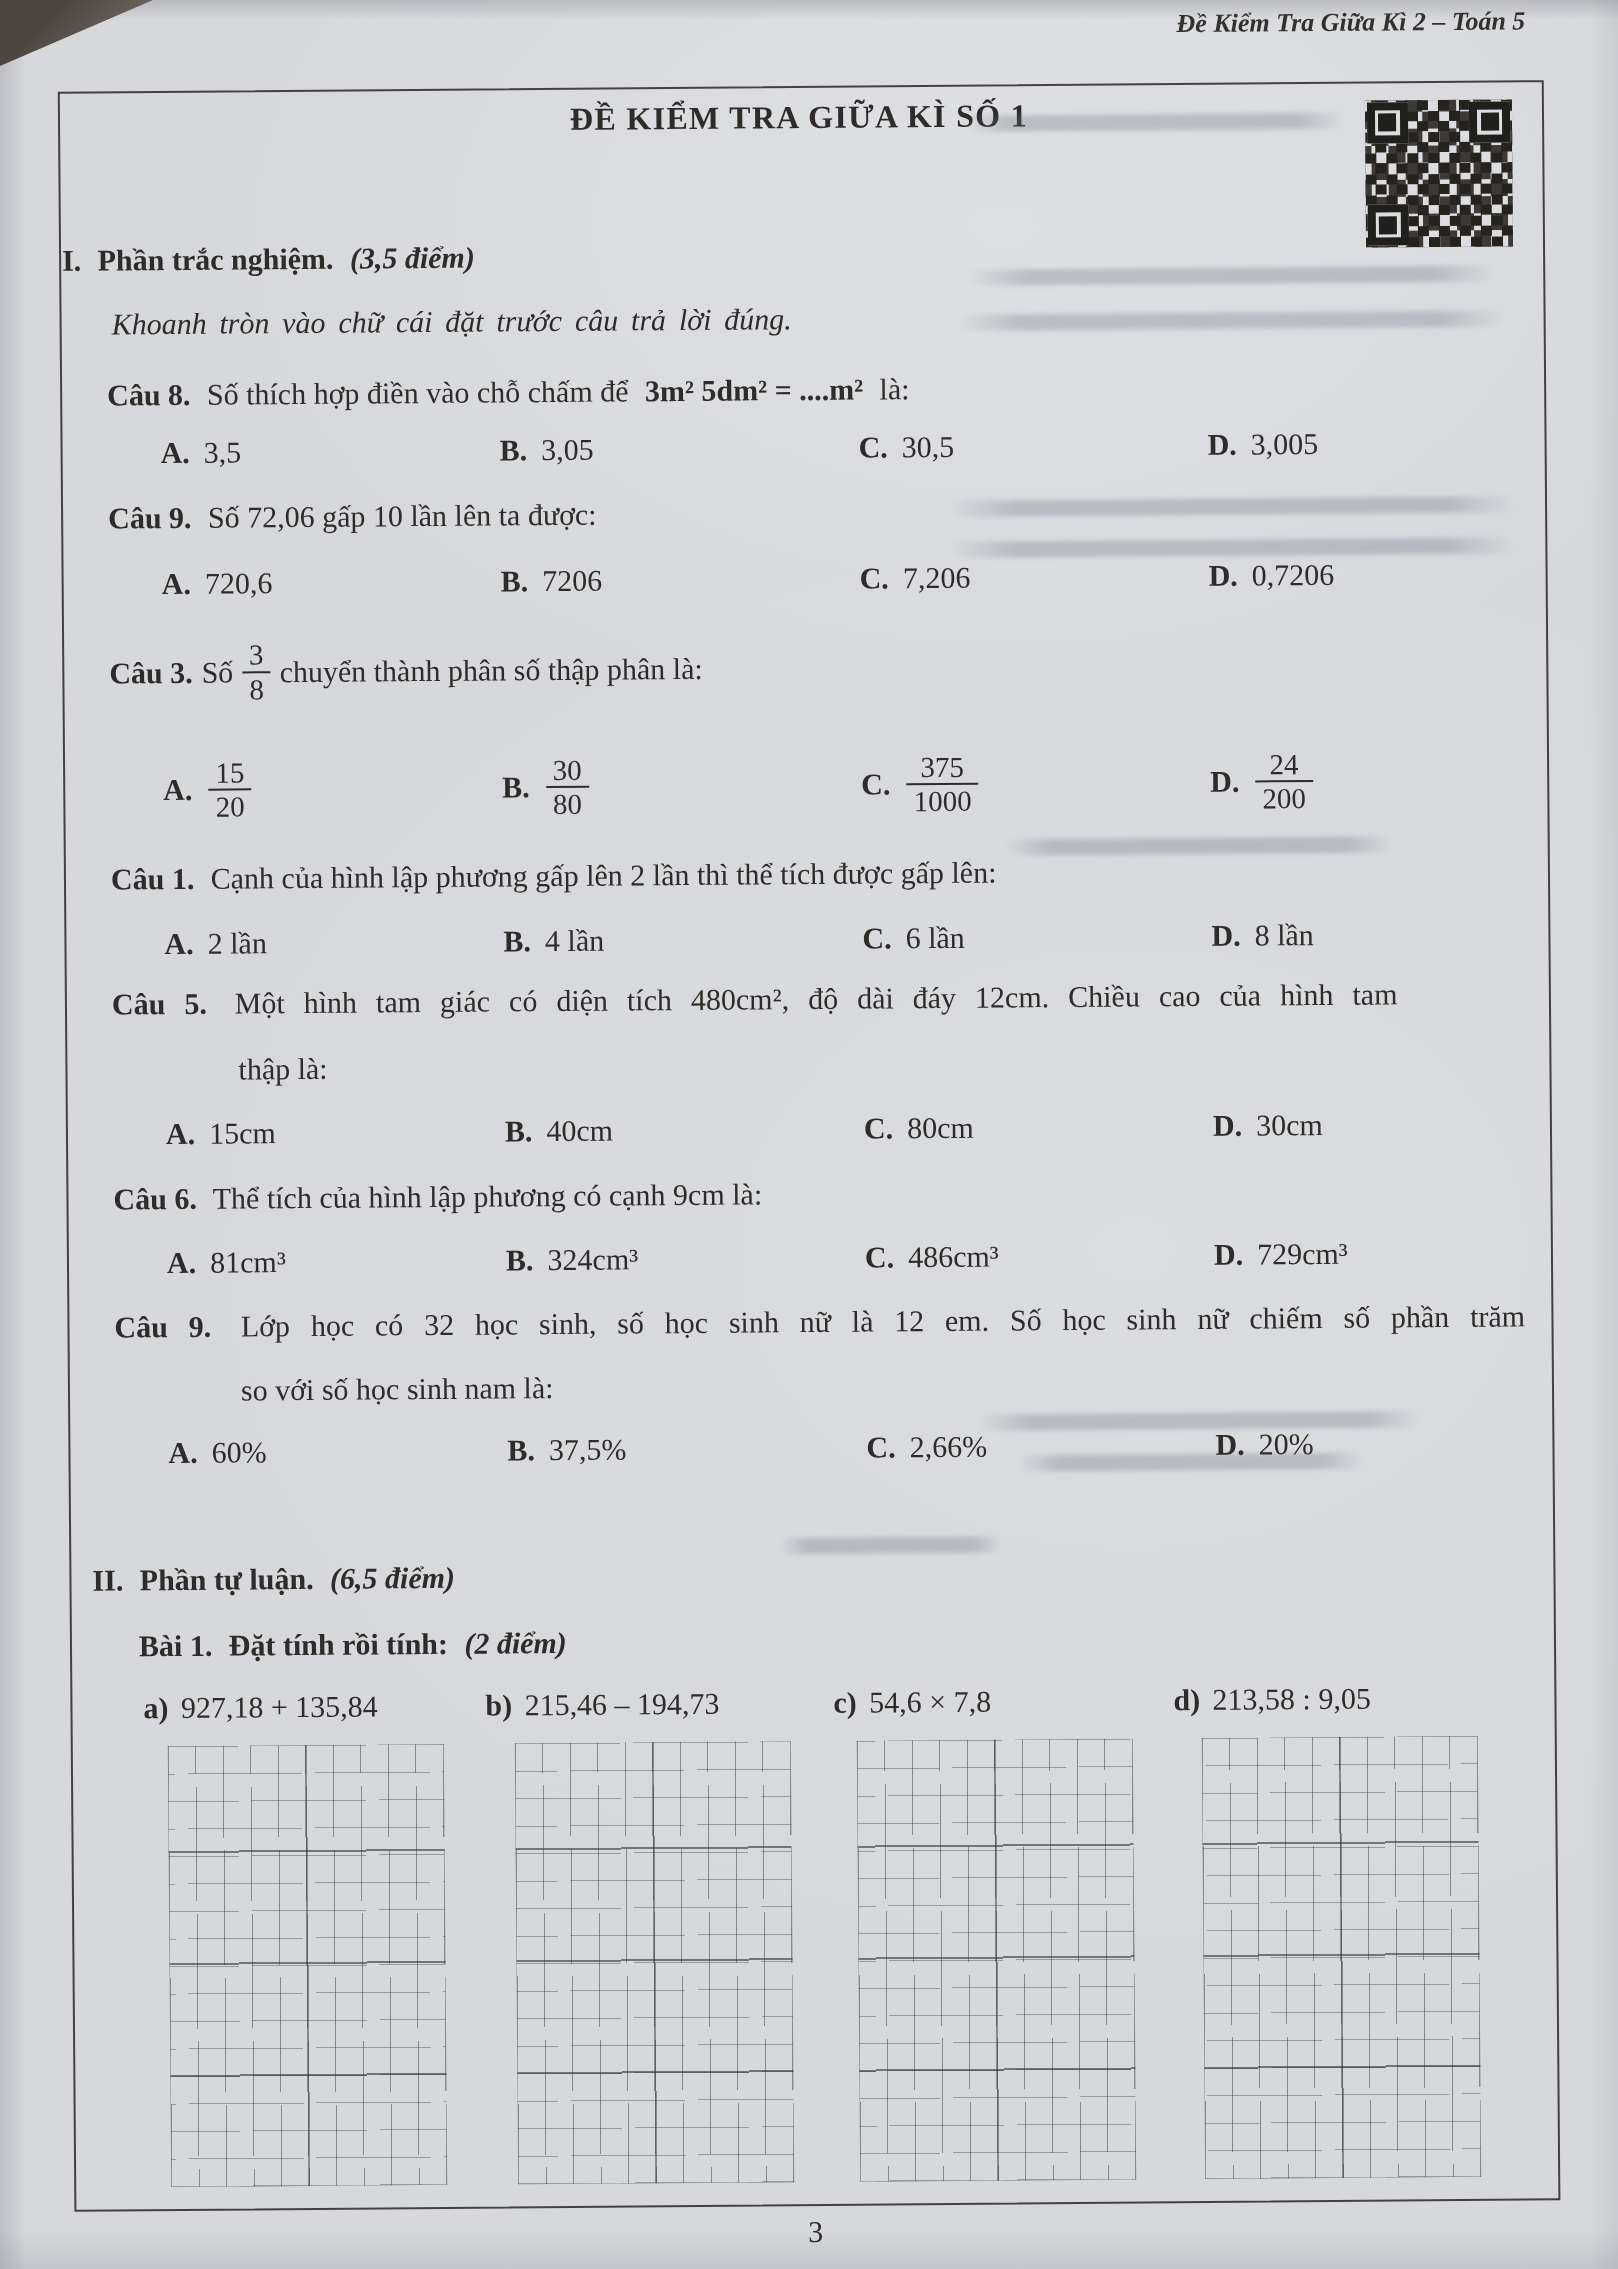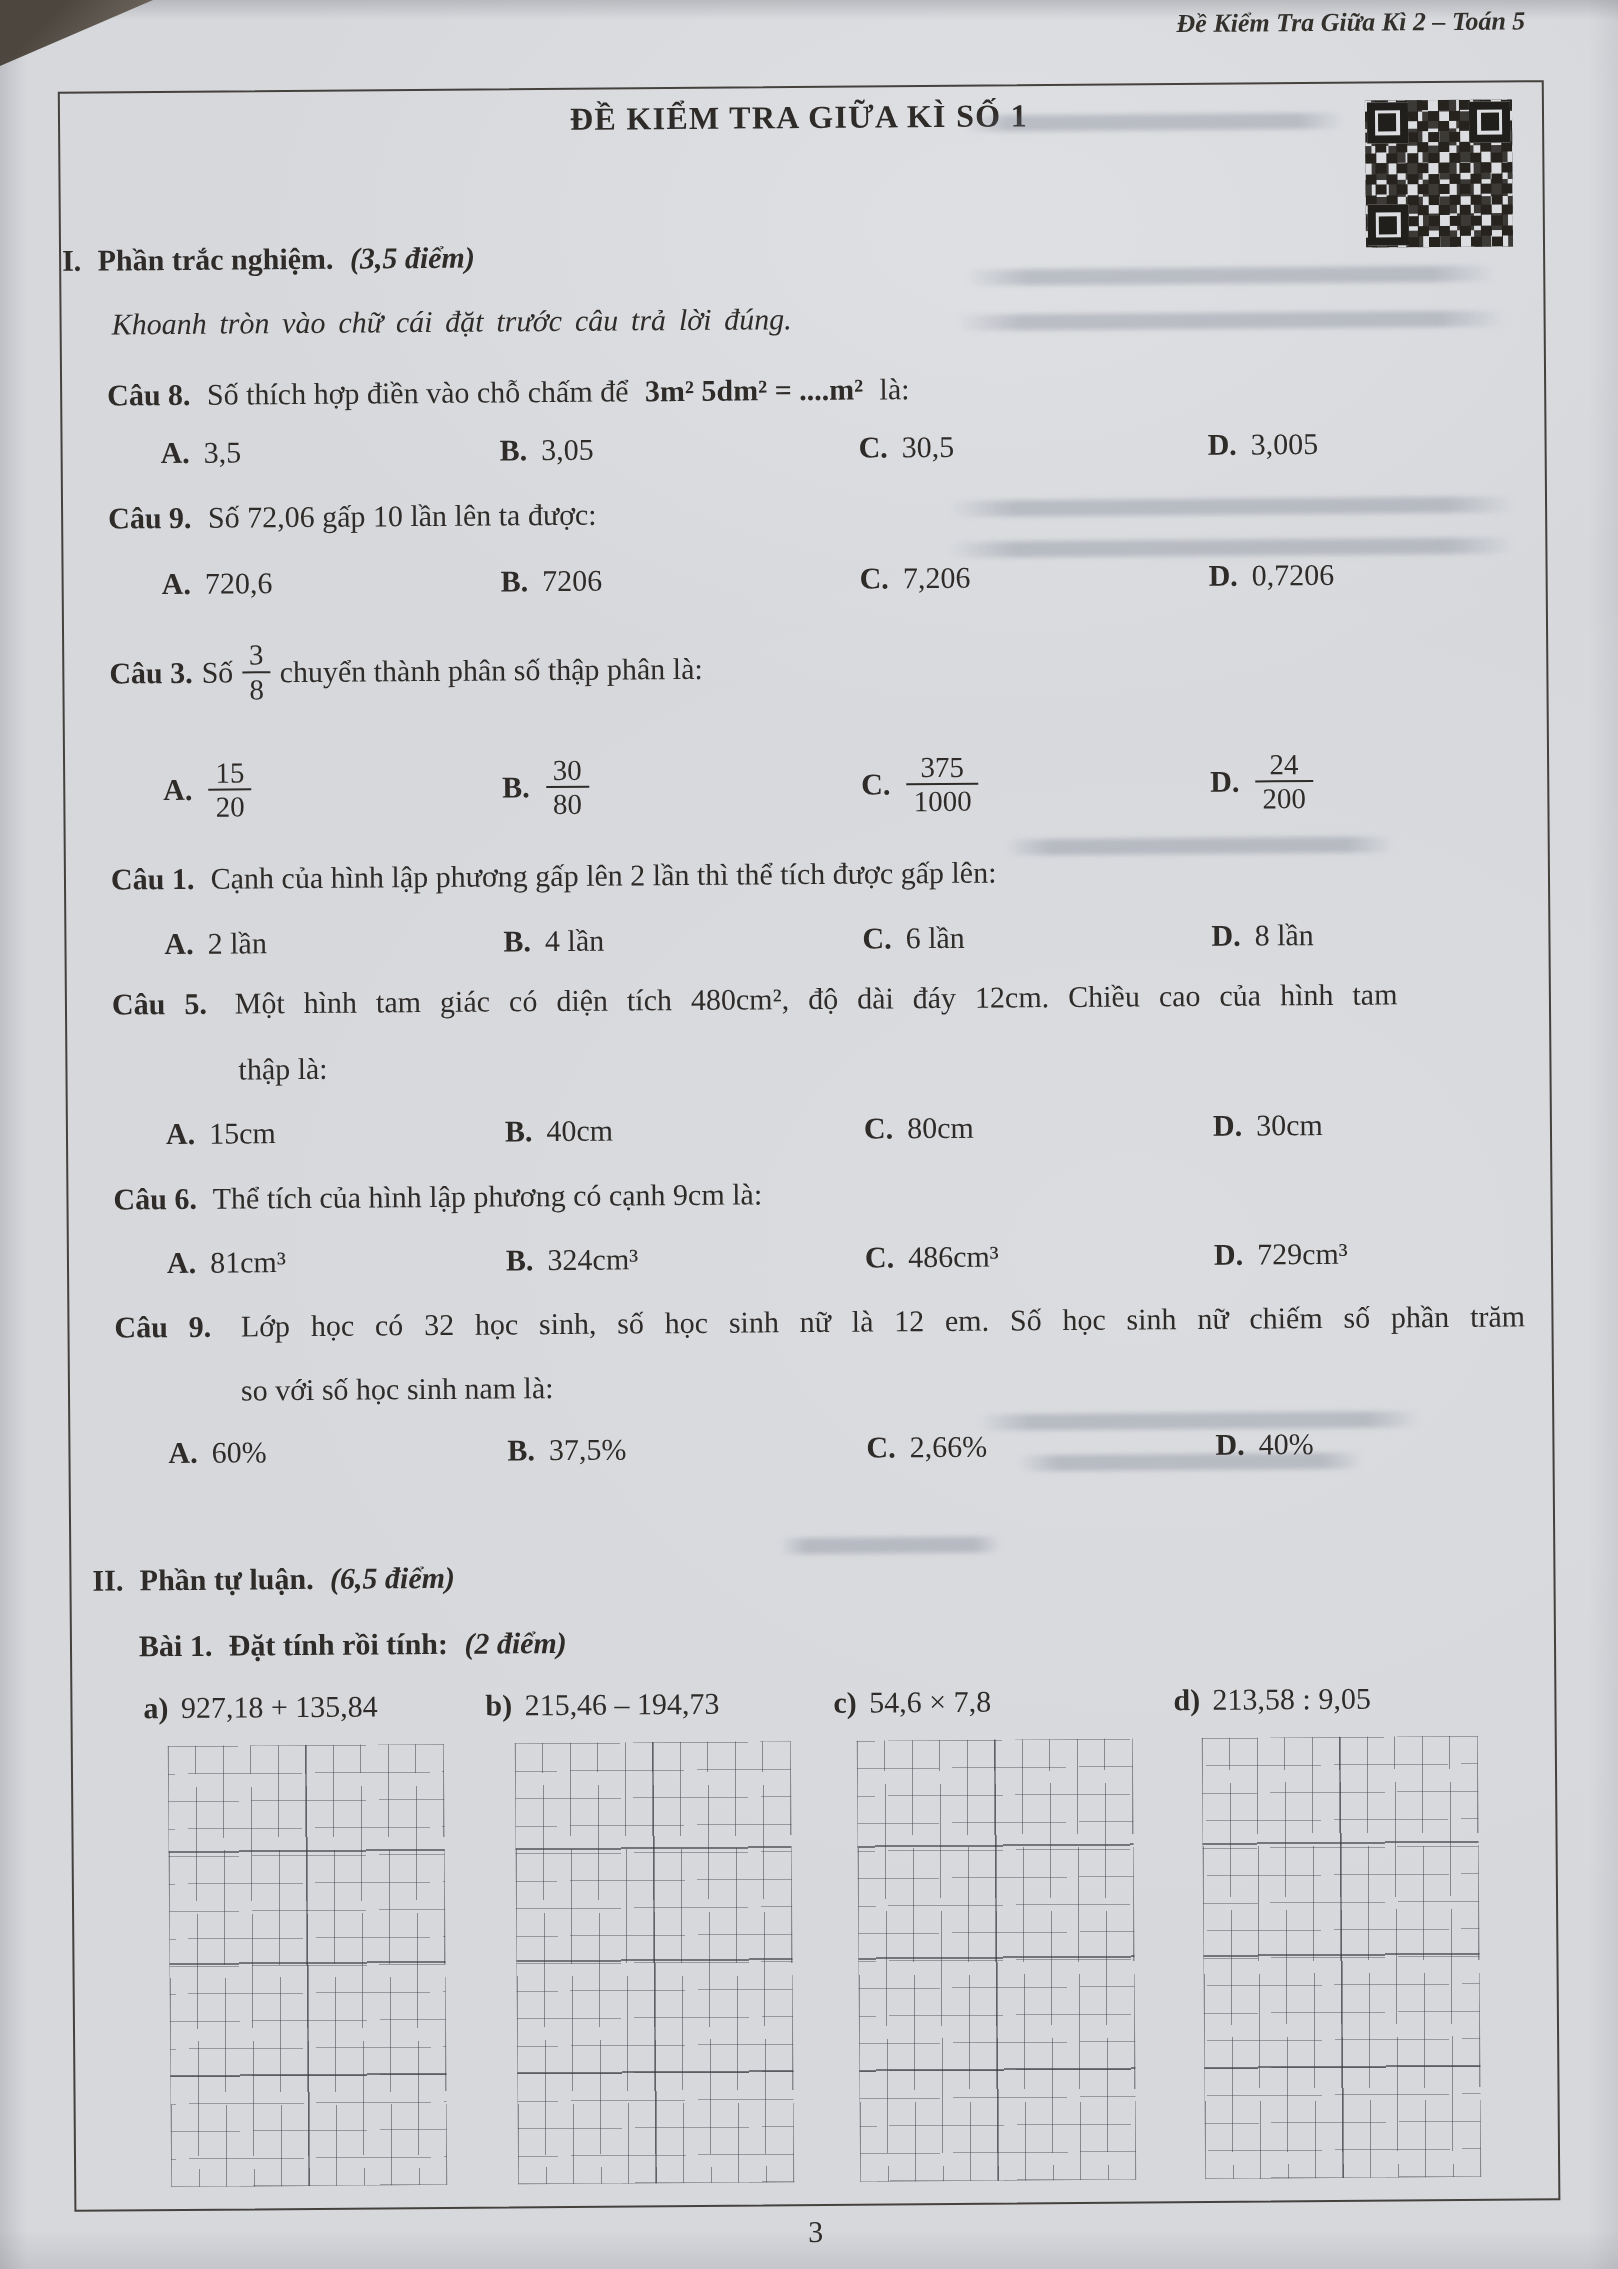--- a/index.html
+++ b/index.html
@@ -203,21 +203,21 @@
 
     <div class="line ws15" style="left:113px;top:1305px">
       <b>Câu 9.</b>
       <span>Lớp học có 32 học sinh, số học sinh nữ là 12 em. Số học sinh nữ chiếm số phần trăm</span>
     </div>
     <div class="line indent2" style="top:1369px">so với số học sinh nam là:</div>
     <div class="orow" style="top:1431px">
       <div class="opt colA"><b>A.</b><span>60%</span></div>
       <div class="opt colB"><b>B.</b><span>37,5%</span></div>
       <div class="opt colC"><b>C.</b><span>2,66%</span></div>
-      <div class="opt colD"><b>D.</b><span>40%</span></div>
+      <div class="opt colD"><b>D.</b><span>20%</span></div>
     </div>
 
     <div class="line" style="left:89px;top:1558px">
       <b>II.</b>
       <b>Phần tự luận.</b>
       <b class="i">(6,5 điểm)</b>
     </div>
 
     <div class="line" style="left:135px;top:1624px">
       <b>Bài 1.</b>

